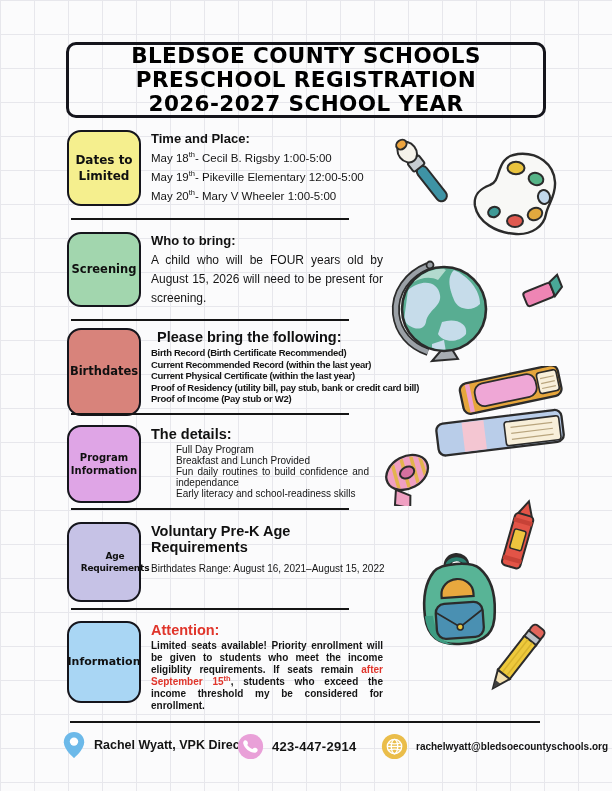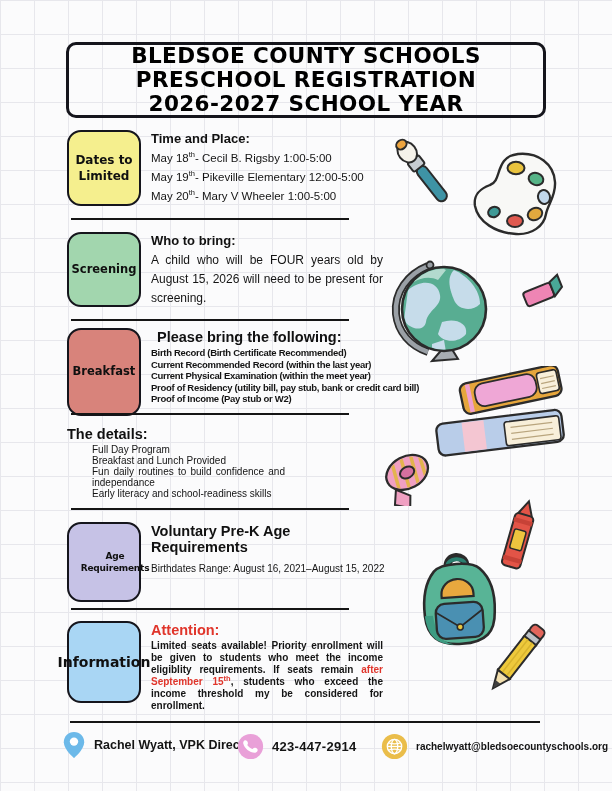--- a/index.html
+++ b/index.html
@@ -84,37 +84,40 @@
     <div class="content" style="width:232px;">
       <div class="h-md">Who to bring:</div>
       <div class="screen-body">A child who will be FOUR years old by August 15, 2026 will need to be present for screening.</div>
     </div>
   </div>
 
   <div class="divider" style="top:319px;"></div>
 
   <div class="sec" style="top:328px;">
     <div class="lbox c-docs" style="height:88px;font-size:11.5px;">
-      <span>Breakfast</span>
+      <span>Birthdates</span>
     </div>
     <div class="content" style="width:250px;">
       <div class="h-lg" style="margin-left:6px;">Please bring the following:</div>
       <div class="doc-list">
         <div>Birth Record (Birth Certificate Recommended)</div>
         <div>Current Recommended Record (within the last year)</div>
-        <div>Current Physical Examination (within the meet year)</div>
+        <div>Current Physical Certificate (within the last year)</div>
         <div>Proof of Residency (utility bill, pay stub, bank or credit card bill)</div>
         <div>Proof of Income (Pay stub or W2)</div>
       </div>
     </div>
   </div>
 
   <div class="divider" style="top:413px;"></div>
 
   <div class="sec" style="top:425px;">
+    <div class="lbox c-prog" style="height:78px;font-size:10px;">
+      <span>Program Information</span>
+    </div>
     <div class="content" style="width:218px;">
       <div class="h-lg">The details:</div>
       <div class="prog-list">
         <div>Full Day Program</div>
         <div>Breakfast and Lunch Provided</div>
         <div class="just">Fun daily routines to build confidence and independance</div>
         <div>Early literacy and school-readiness skills</div>
       </div>
     </div>
   </div>
@@ -127,21 +130,21 @@
     </div>
     <div class="content" style="width:235px;">
       <div class="h-lg">Voluntary Pre-K Age Requirements</div>
       <div class="age-birth">Birthdates Range: August 16, 2021–August 15, 2022</div>
     </div>
   </div>
 
   <div class="divider" style="top:608px;"></div>
 
   <div class="sec" style="top:621px;">
-    <div class="lbox c-info" style="height:82px;font-size:14px;">
+    <div class="lbox c-info" style="height:82px;font-size:11px;">
       <span>Information</span>
     </div>
     <div class="content" style="width:232px;">
       <div class="h-lg h-red">Attention:</div>
       <div class="info-body"><span>Limited seats available! Priority enrollment will be given to students who meet the income eligiblity requirements. If seats remain </span><span class="red">after September 15</span><sup class="red">th</sup><span>, students who exceed the income threshold my be considered for enrollment.</span></div>
     </div>
   </div>
 
   <div class="divider wide" style="top:721px;"></div>
 

